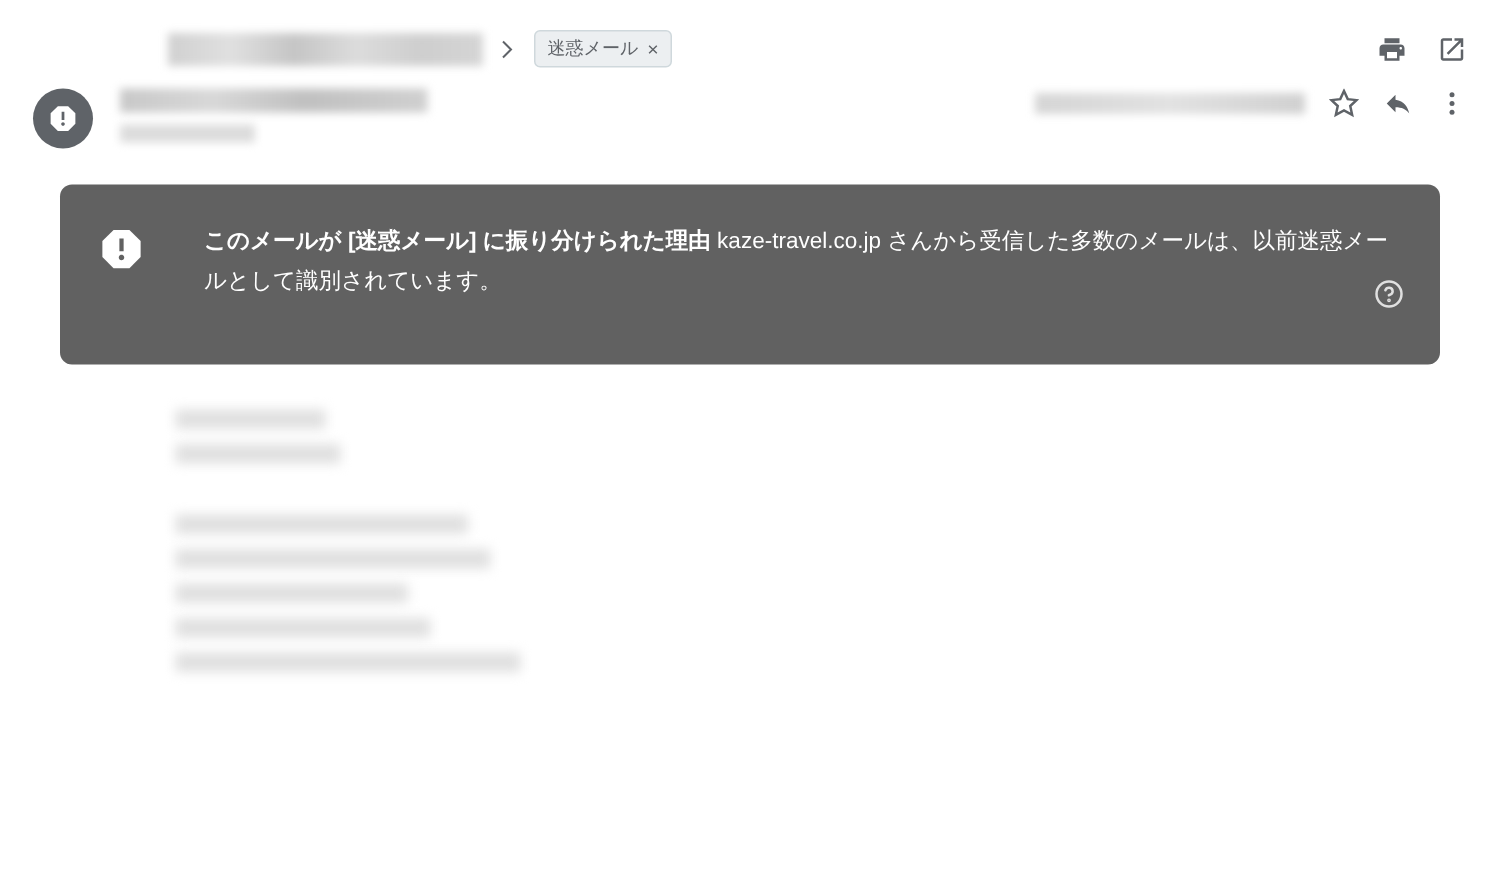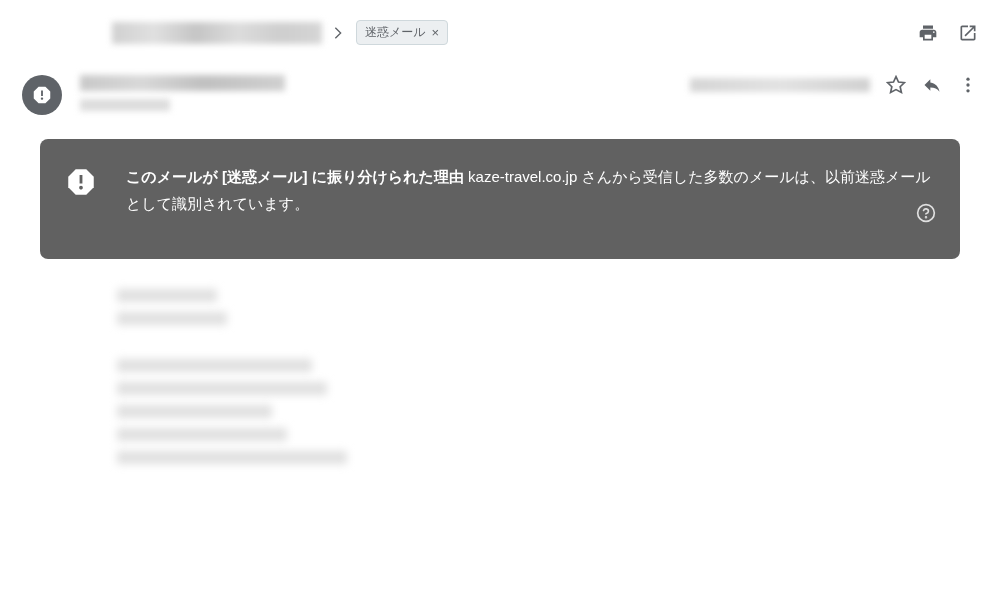--- a/index.html
+++ b/index.html
@@ -10,21 +10,21 @@
     body {
       font-family: "Hiragino Sans", "Meiryo", sans-serif;
       width: 1000px;
       height: 595px;
       background: #fff;
       padding: 20px 22px;
     }
     .header-row {
       display: flex;
       align-items: center;
-      margin-bottom: 30px;
+      margin-bottom: 14px;
       padding-left: 90px;
     }
     .subject-blur {
       width: 210px;
       height: 22px;
       background: linear-gradient(90deg, #d0d0d0 0%, #e0e0e0 20%, #c5c5c5 40%, #dcdcdc 60%, #cecece 80%, #d5d5d5 100%);
       filter: blur(3px);
     }
     .chevron {
       margin: 0 10px 0 8px;
@@ -106,21 +106,21 @@
       height: 14px;
       background: linear-gradient(90deg, #d5d5d5 0%, #e2e2e2 50%, #d0d0d0 100%);
       filter: blur(3px);
     }
     .spam-banner {
       background: #616161;
       border-radius: 8px;
       padding: 24px 24px 24px 24px;
       display: flex;
       align-items: flex-start;
-      gap: 28px;
+      gap: 38px;
       margin: 0 18px 0 18px;
       position: relative;
     }
     .spam-icon {
       flex-shrink: 0;
       margin-top: 2px;
     }
     .spam-content {
       flex: 1;
     }

